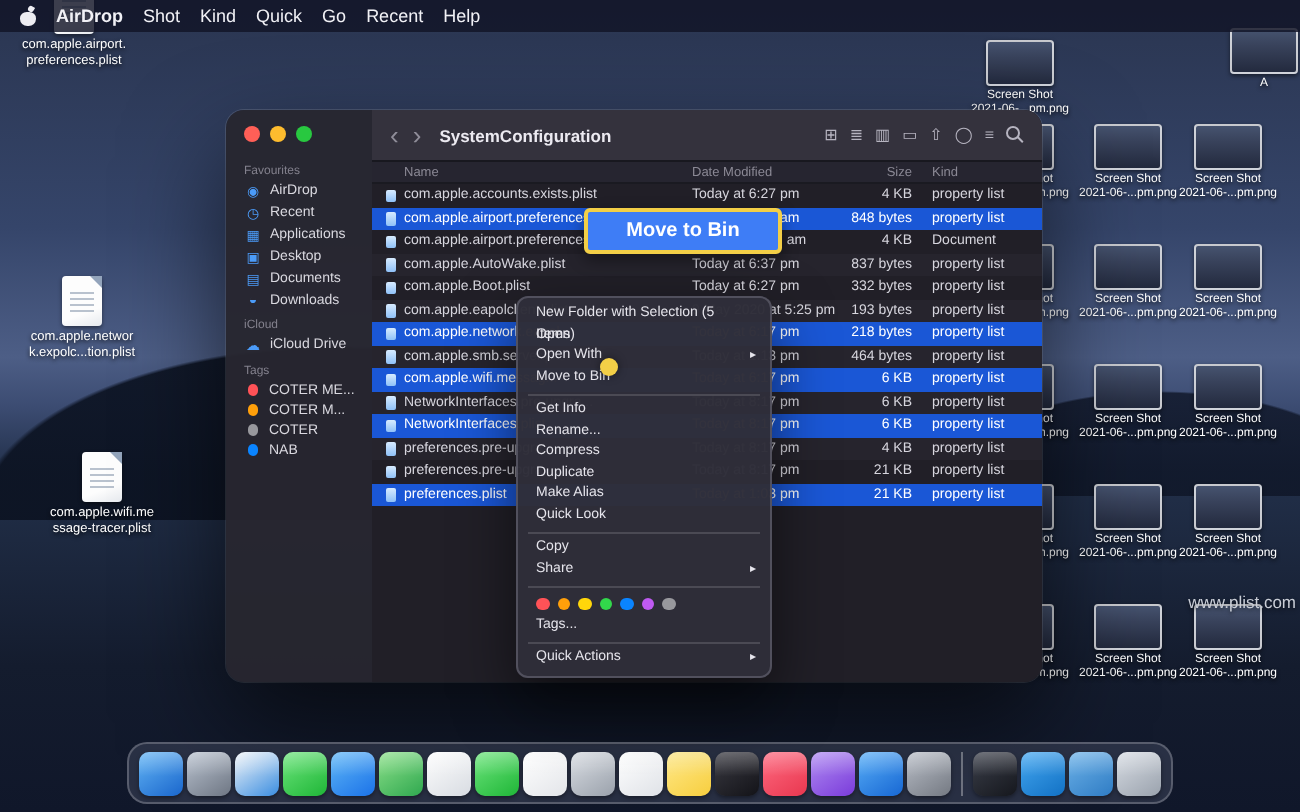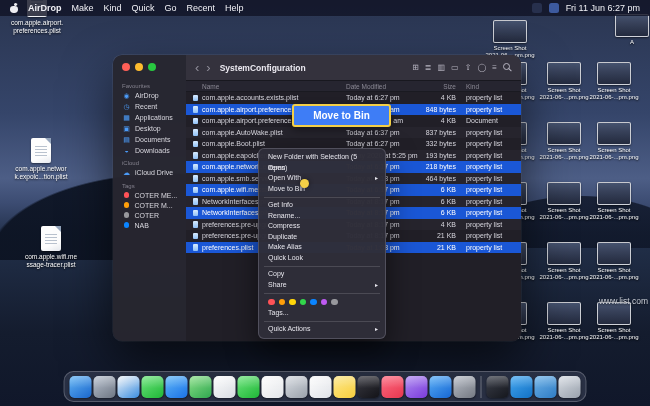--- a/index.html
+++ b/index.html
@@ -94,21 +94,21 @@
   .dapp{width:22px;height:22px;border-radius:5px;flex:none;position:relative;box-shadow:0 1px 2px rgba(0,0,0,.4)}
   .dapp::after{content:"";position:absolute;inset:0;border-radius:inherit;background:linear-gradient(180deg,rgba(255,255,255,.28),rgba(255,255,255,0) 55%)}
   .ddiv{width:1px;height:22px;background:rgba(255,255,255,.32);margin:0 3px;flex:none}
 </style>
 </head>
 <body>
 
 <div class="desktop">
   <div class="island"></div>
   <div class="island2"></div>
-  <div class="watermark">www.list.com</div>
+  <div class="watermark">www.plist.com</div>
 <div class="dicon" style="left: 8px; top: -8px;">
       <div class="doc"></div>
       <div class="lbl">com.apple.airport.preferences.plist</div>
     </div>
     <div class="dicon" style="left: 12px; top: 138px;">
       <div class="doc"></div>
       <div class="lbl">com.apple.network.expolc...tion.plist</div>
     </div>
     <div class="dicon" style="left: 22px; top: 226px;">
       <div class="doc"></div>
@@ -231,32 +231,27 @@
       <div class="lbl">
         <div>A</div>
       </div>
     </div>
   </div>
 
 <div class="menubar">
   <span class="apple"></span>
   <span class="mb-items">
       <span class="mb-item bold">AirDrop</span>
-      <span class="mb-item">Make</span>
+      <span class="mb-item">Shot</span>
       <span class="mb-item">Kind</span>
       <span class="mb-item">Quick</span>
       <span class="mb-item">Go</span>
       <span class="mb-item">Recent</span>
       <span class="mb-item">Help</span>
     </span>
-  <span class="mb-right">
-    <span class="mb-ic alt"></span>
-    <span class="mb-ic"></span>
-    <span>Fri 11 Jun 6:27 pm</span>
-  </span>
 </div>
 
 <div class="window">
   <aside class="sidebar">
     <div class="traffic">
         <i style="background: rgb(255, 95, 87);"></i>
         <i style="background: rgb(254, 188, 46);"></i>
         <i style="background: rgb(40, 200, 64);"></i>
       </div>
     <div>

